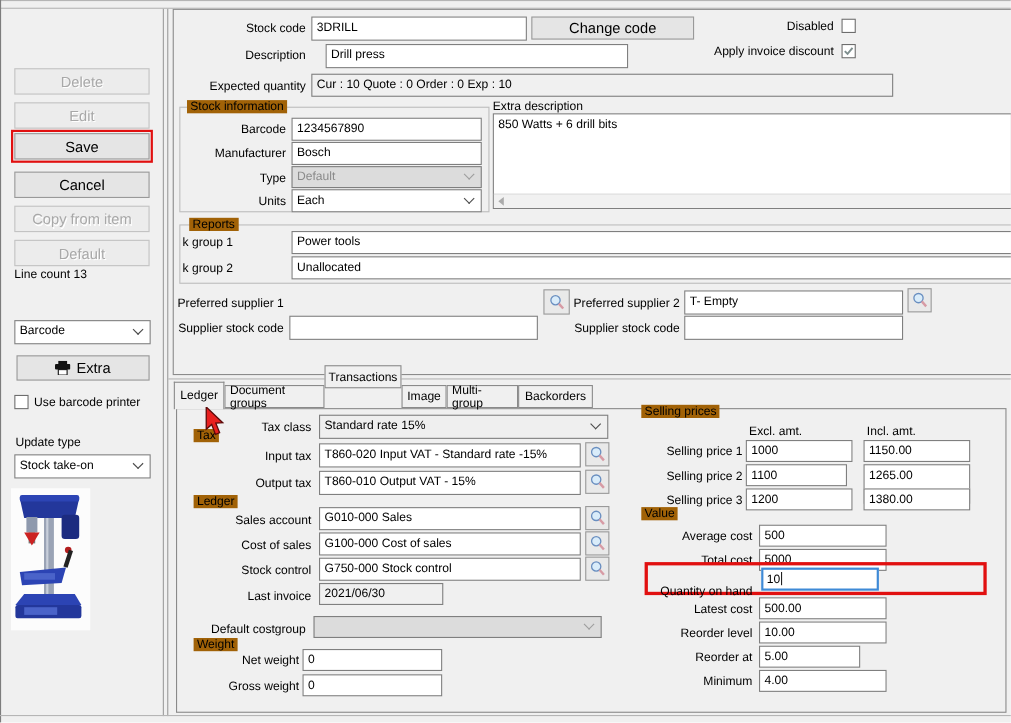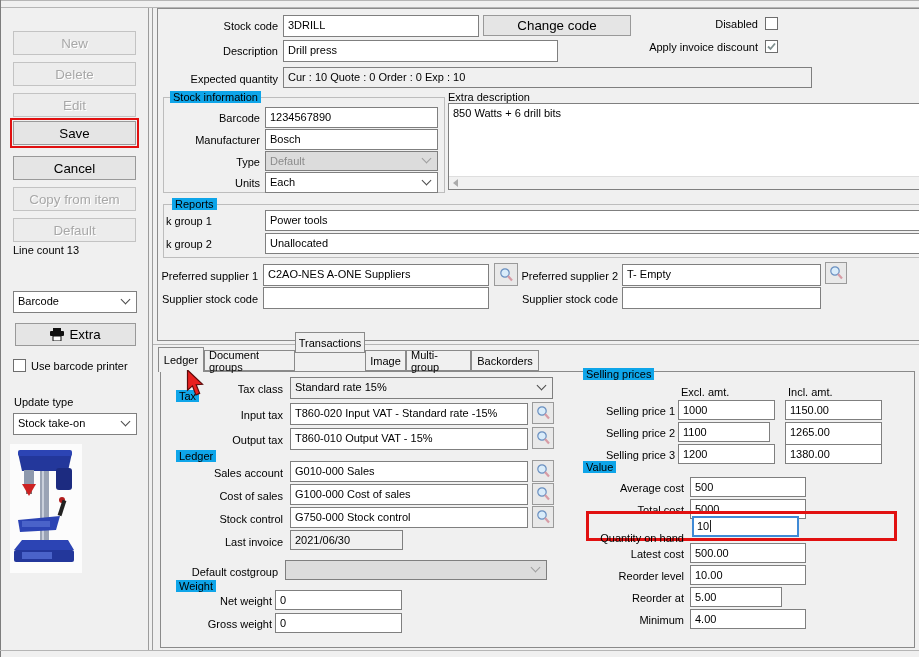--- a/index.html
+++ b/index.html
@@ -2,21 +2,21 @@
 <html style="--red: #e11010; --blue: #3f8ad6;"><head>
 <meta charset="utf-8">
 <style>
   *{margin:0;padding:0;box-sizing:border-box}
   html,body{background:#ffffff}
   #screen{position:relative;width:919px;height:657px;background:#f0f0f0;overflow:hidden;
           font-family:"Liberation Sans","DejaVu Sans",sans-serif;font-size:11px;color:#000}
   .line{position:absolute;background:#b5b5b5}
   .panel{position:absolute;background:#f0f0f0;border:1px solid #8b8b8b}
   .gb{position:absolute;border:1px solid #bdbdbd}
-  .gb-t{position:absolute;background:#0ea5e9;padding:0 3px;white-space:nowrap;z-index:2}
+  .gb-t{position:absolute;background:#a16207;padding:0 3px;white-space:nowrap;z-index:2}
   .lbl{position:absolute;white-space:nowrap;z-index:2}
   .lr{text-align:right}
   .tb{position:absolute;background:#fff;border:1px solid #7f7f7f;padding:3px 4px 0 4px;
       white-space:nowrap;overflow:hidden;z-index:2}
   .ro{background:#f0f0f0}
   .combo{position:absolute;background:#fff;border:1px solid #7f7f7f;padding:3px 18px 0 4px;
          white-space:nowrap;overflow:hidden;z-index:2}
   .combo .chev{position:absolute;right:7px;top:50%;margin-top:-6px;width:7px;height:7px;
                border-right:1.6px solid #4b4b4b;border-bottom:1.6px solid #4b4b4b;
                transform:rotate(45deg)}
@@ -52,21 +52,20 @@
 
 <div id="screen">
 
   <div class="line" style="left:0;top:2;width:919px;height:1px"></div>
   <div class="line" style="left:0;top:7px;width:919px;height:1px"></div>
   <div class="line" style="left:0;top:0;width:1px;height:657px;background:#7d7d7d"></div>
   <div class="line" style="left:148px;top:8px;width:1px;height:643px;background:#9c9c9c"></div>
   <div class="line" style="left:152px;top:8px;width:1px;height:643px;background:#9c9c9c"></div>
   <div class="line" style="left:0;top:650px;width:919px;height:1px"></div>
 
-  <button class="btn dis" style="left:13px;top:31px;width:123px;height:24px">New</button>
   <button class="btn dis" style="left:13px;top:62px;width:123px;height:24px">Delete</button>
   <button class="btn dis" style="left:13px;top:93px;width:123px;height:24px">Edit</button>
   <button class="btn save" style="left:13px;top:121px;width:123px;height:24px">Save</button>
   <button class="btn" style="left:13px;top:156px;width:123px;height:24px">Cancel</button>
   <button class="btn dis" style="left:13px;top:187px;width:123px;height:24px">Copy from item</button>
   <button class="btn dis" style="left:13px;top:218px;width:123px;height:24px">Default</button>
 
   <div class="lbl" style="left:13px;top:244px">Line count 13</div>
 
   <div class="combo" style="left:13px;top:291px;width:124px;height:22px">
@@ -117,21 +116,21 @@
 
   <div class="panel" style="left:157px;top:8px;width:770px;height:333px"></div>
 
   <div class="lbl lr" style="left:170px;top:20px;width:108px">Stock code</div>
   <div class="tb" style="left:283px;top:15px;width:196px;height:22px">3DRILL</div>
   <button class="btn" style="left:483px;top:15px;width:148px;height:21px">Change code</button>
   <div class="lbl lr" style="left:690px;top:18px;width:68px">Disabled</div>
   <span class="cb" style="left:765px;top:17px"></span>
 
   <div class="lbl lr" style="left:170px;top:45px;width:108px">Description</div>
-  <div class="tb" style="left:283px;top:40px;width:275px;height:22px">Drill press</div>
+  <div class="tb" style="left:296px;top:40px;width:275px;height:22px">Drill press</div>
   <div class="lbl lr" style="left:640px;top:41px;width:118px">Apply invoice discount</div>
   <span class="cb" style="left:765px;top:40px">
     <svg width="9" height="9" viewBox="0 0 9 9">
         <polyline points="1,4.5 3.5,7 8,1.5" fill="none" stroke="#7f8f8f" stroke-width="1.8"></polyline>
       </svg>
   </span>
 
   <div class="lbl lr" style="left:160px;top:73px;width:118px">Expected quantity</div>
   <div class="tb ro" style="left:283px;top:67px;width:529px;height:21px">Cur : 10 Quote : 0 Order : 0 Exp : 10</div>
 
@@ -161,21 +160,20 @@
   </div>
 
   <div class="gb" style="left:163px;top:204px;width:760px;height:54px"></div>
   <div class="gb-t" style="left:172px;top:198px">Reports</div>
   <div class="lbl" style="left:166px;top:215px">k group 1</div>
   <div class="tb" style="left:265px;top:210px;width:660px;height:21px">Power tools</div>
   <div class="lbl" style="left:166px;top:238px">k group 2</div>
   <div class="tb" style="left:265px;top:233px;width:660px;height:21px">Unallocated</div>
 
   <div class="lbl lr" style="left:158px;top:270px;width:100px">Preferred supplier 1</div>
-  <div class="tb" style="left:263px;top:264px;width:226px;height:22px">C2AO-NES A-ONE Suppliers</div>
   <button class="mag" style="left:494px;top:263px;width:24px;height:23px">
     <svg width="16" height="16" viewBox="0 0 16 16">
         <circle cx="7" cy="6" r="4.2" fill="#d9ecfa" stroke="#6a8fc0" stroke-width="1.2"></circle>
         <line x1="10" y1="9" x2="14" y2="13.5" stroke="#d79ba5" stroke-width="2.2"></line>
       </svg>
   </button>
   <div class="lbl lr" style="left:150px;top:293px;width:108px">Supplier stock code</div>
   <div class="tb" style="left:263px;top:287px;width:226px;height:22px"></div>
 
   <div class="lbl lr" style="left:518px;top:270px;width:100px">Preferred supplier 2</div>

